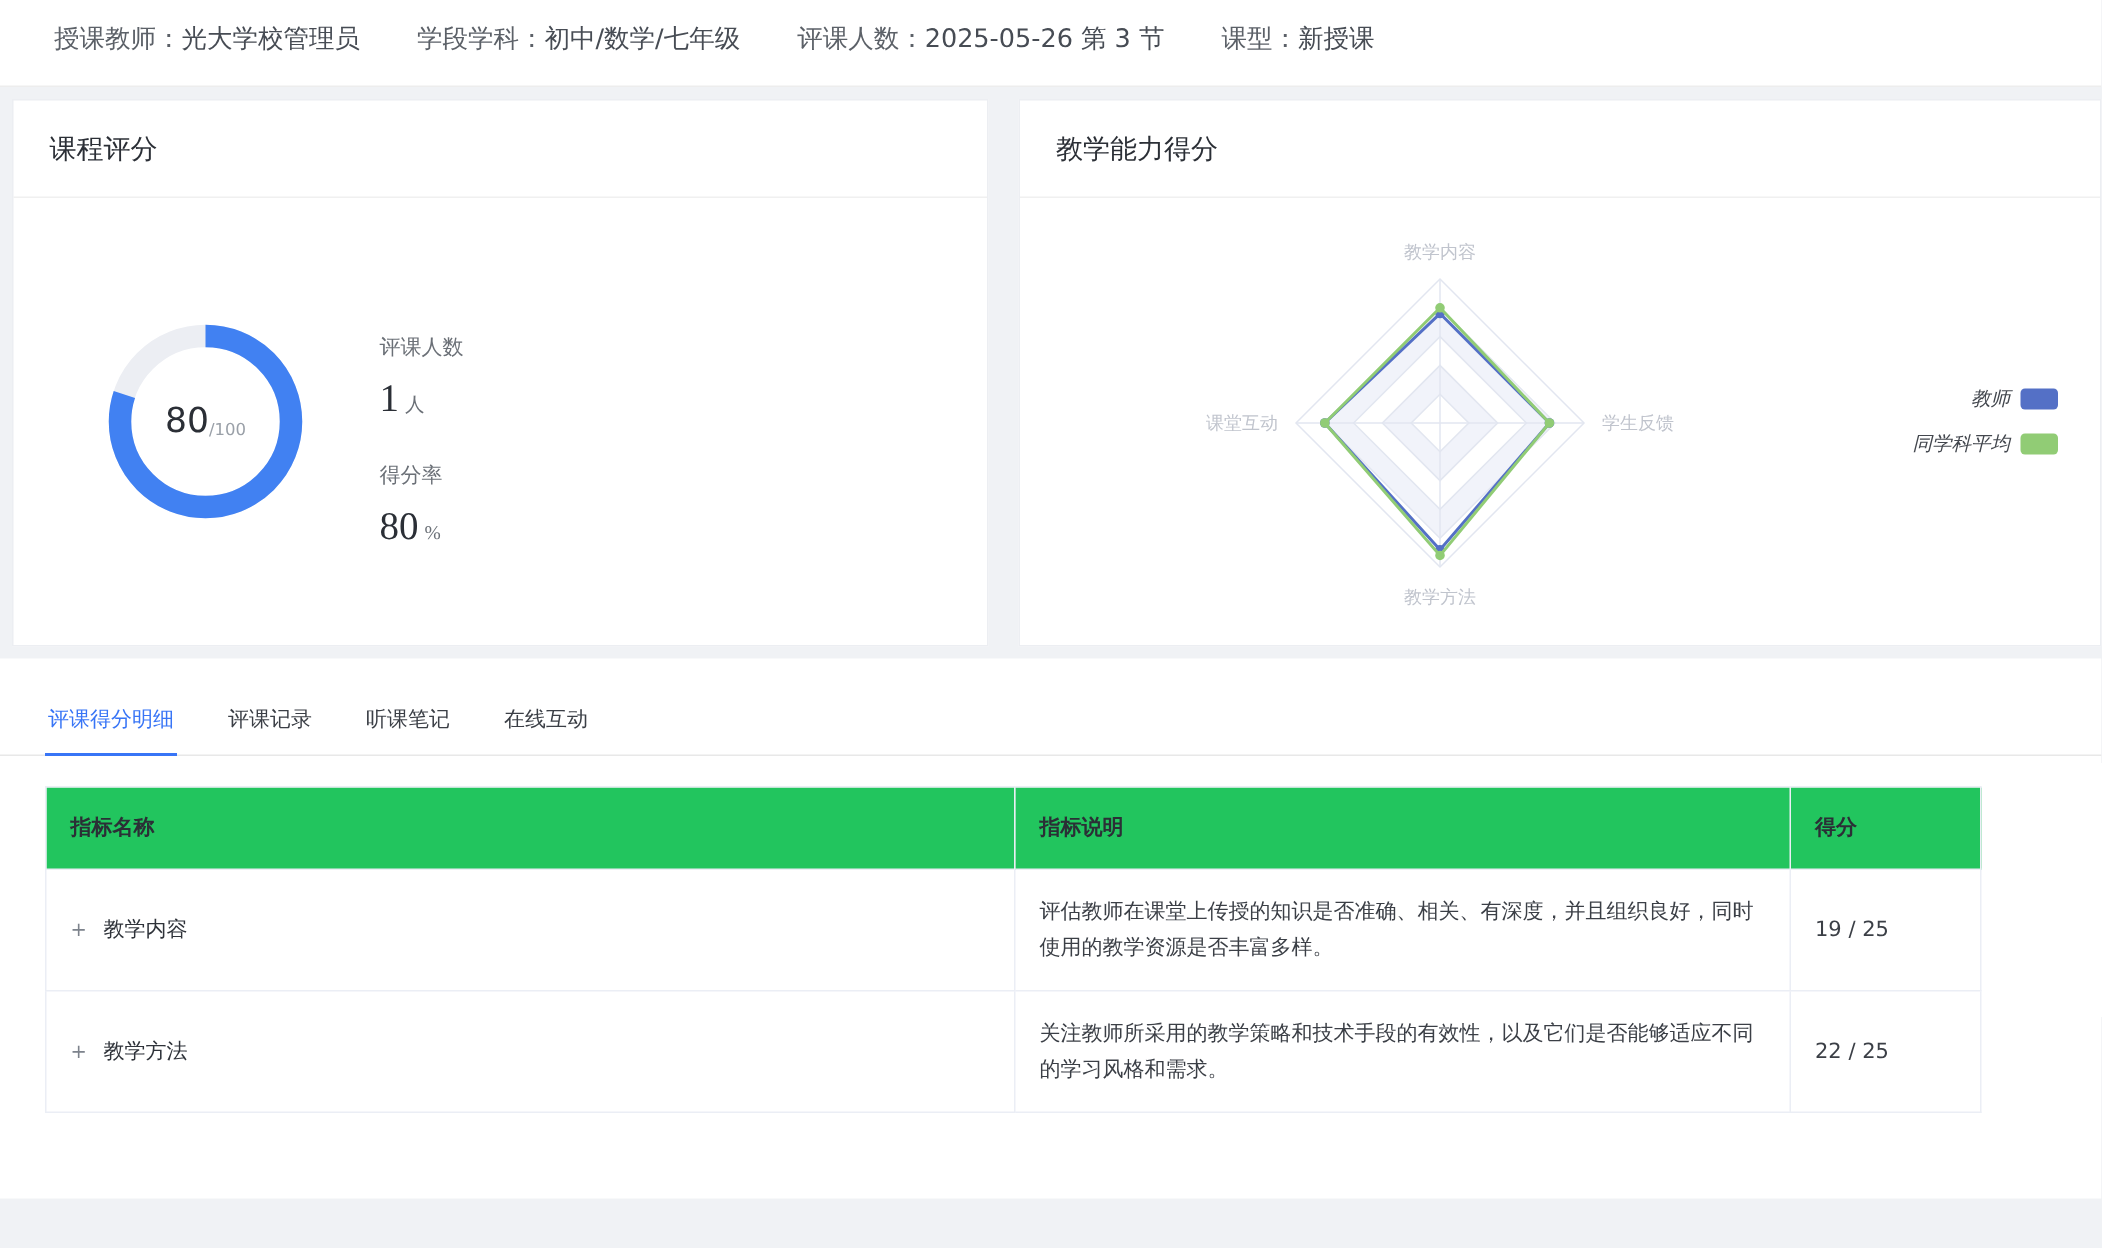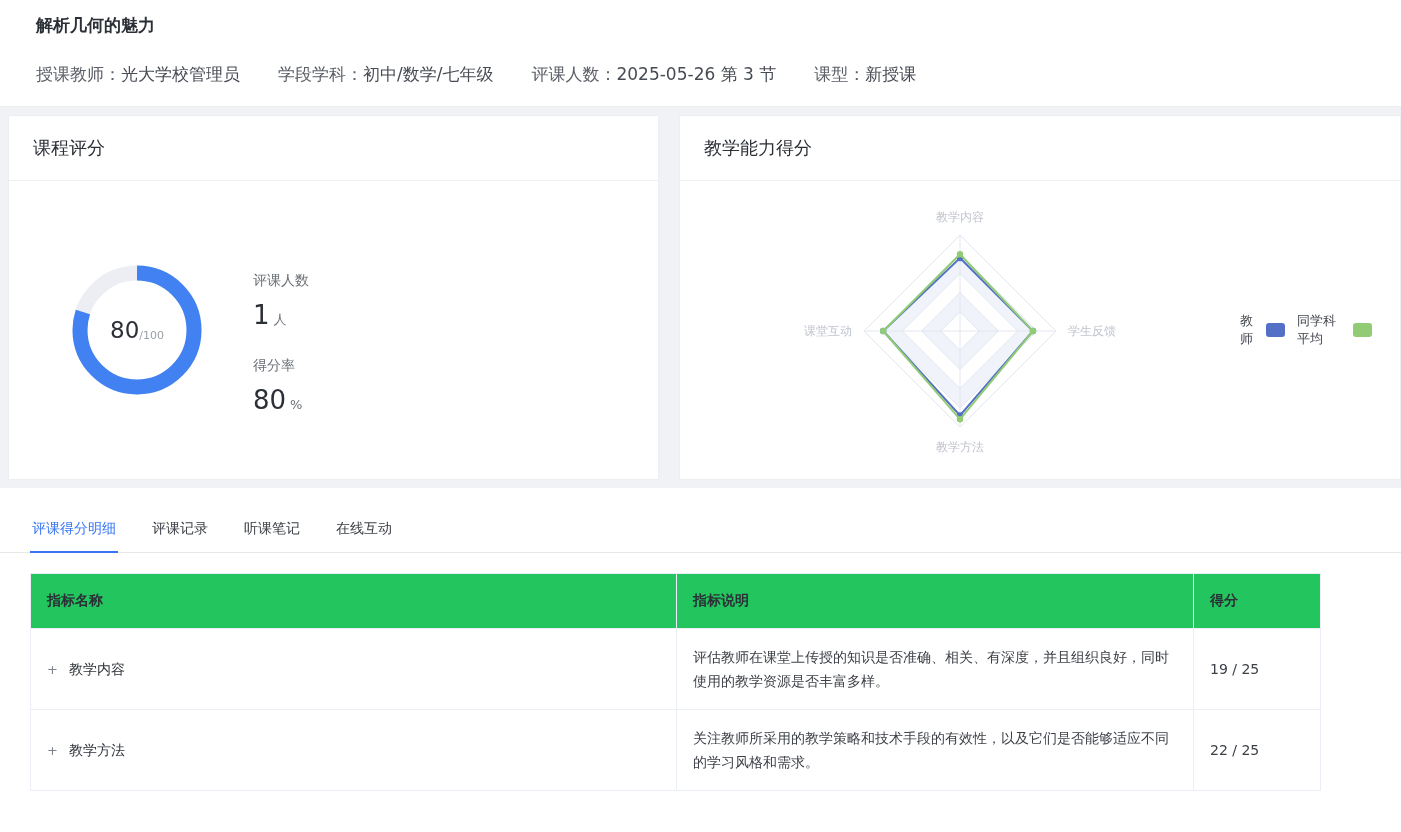--- a/index.html
+++ b/index.html
@@ -26,30 +26,30 @@
   .card-right { flex:1; }
   .card-header { padding:20px 24px; font-size:18px; color:#2b2f36; border-bottom:1px solid #f0f0f0; font-weight:500; }
   .card-body { height:298px; }
 
   
   .score-body { display:flex; align-items:center; padding-left:58px; gap:46px; }
   .gauge-wrap { position:relative; width:140px; height:140px; }
   .gauge-text { position:absolute; inset:0; display:flex; align-items:center; justify-content:center; }
   .gauge-val { font-size:23px; color:#2b2f36; }
   .gauge-total { font-size:11px; color:#9aa0a8; margin-top:10px; }
-  .stat { margin:27px 0 26px 0; }
+  .stat { margin:27px 0 26px 0;font-family:Liberation Serif, serif; }
   .stat:last-child { margin-bottom:0; }
   .stat-label { font-size:14px; color:#6b7077; margin-bottom:10px; }
   .stat-value { font-size:26px; color:#2b2f36; }
   .stat-unit { font-size:13px; color:#6b7077; margin-left:4px; }
 
   
   .radar-body { display:flex; align-items:center; }
   .radar-svg { display:block; }
-  .legend { width:160px; padding-right:28px; display:flex; flex-direction:row; gap:12px; }
+  .legend { width:160px; padding-right:28px; display:flex; flex-direction:column; gap:12px;font-style:italic; }
   .legend-item { display:flex; align-items:center; justify-content:flex-end; gap:7px; font-size:13px; color:#43474e; cursor:pointer; }
   .legend-swatch { width:25px; height:14px; border-radius:3px; display:inline-block; }
 
   
   .bottom { background:#fff; margin-top:8px; padding:28px 0 0 0; min-height:360px; }
   .tabs { display:flex; gap:32px; padding:0 30px; border-bottom:1px solid #e8e8e8; }
   .tab { font-size:14px; color:#3b3f46; padding:4px 2px 14px; cursor:pointer; position:relative; }
   .tab.active { color:#3875f6; }
   .tab.active::after { content:""; position:absolute; left:0; right:0; bottom:-1px; height:2px; background:#3875f6; }
 
@@ -62,21 +62,20 @@
   .score-table col.c1 { width:646px; }
   .score-table col.c2 { width:517px; }
   .score-table col.c3 { width:127px; }
 </style>
 </head>
 <body>
 
 <div class="page">
 
   <header class="topbar">
-    <h1 class="page-title">解析几何的魅力</h1>
     <div class="meta-row" id="meta-row">
         <span class="meta-item"><span class="meta-label">授课教师：</span><span class="meta-value">光大学校管理员</span></span>
         <span class="meta-item"><span class="meta-label">学段学科：</span><span class="meta-value">初中/数学/七年级</span></span>
         <span class="meta-item"><span class="meta-label">评课人数：</span><span class="meta-value">2025-05-26 第 3 节</span></span>
         <span class="meta-item"><span class="meta-label">课型：</span><span class="meta-value">新授课</span></span>
       </div>
   </header>
 
   <div class="cards-row">
 

